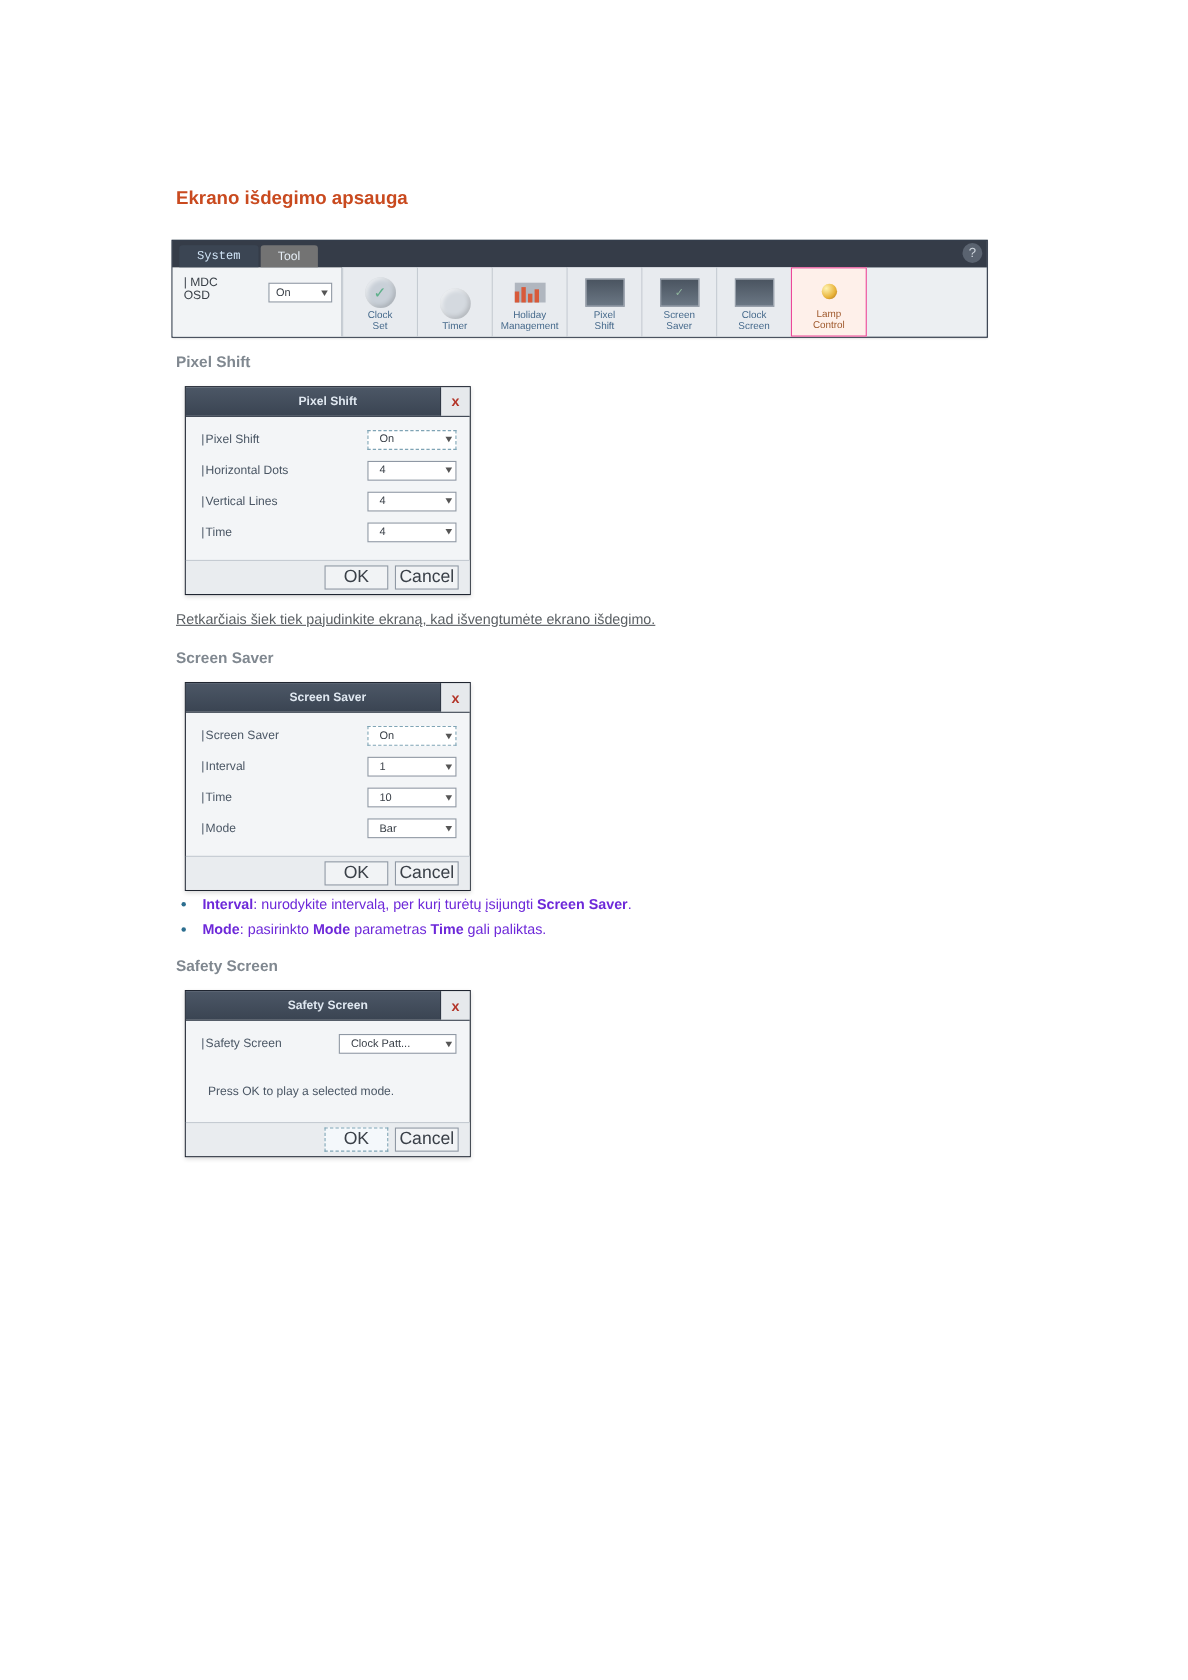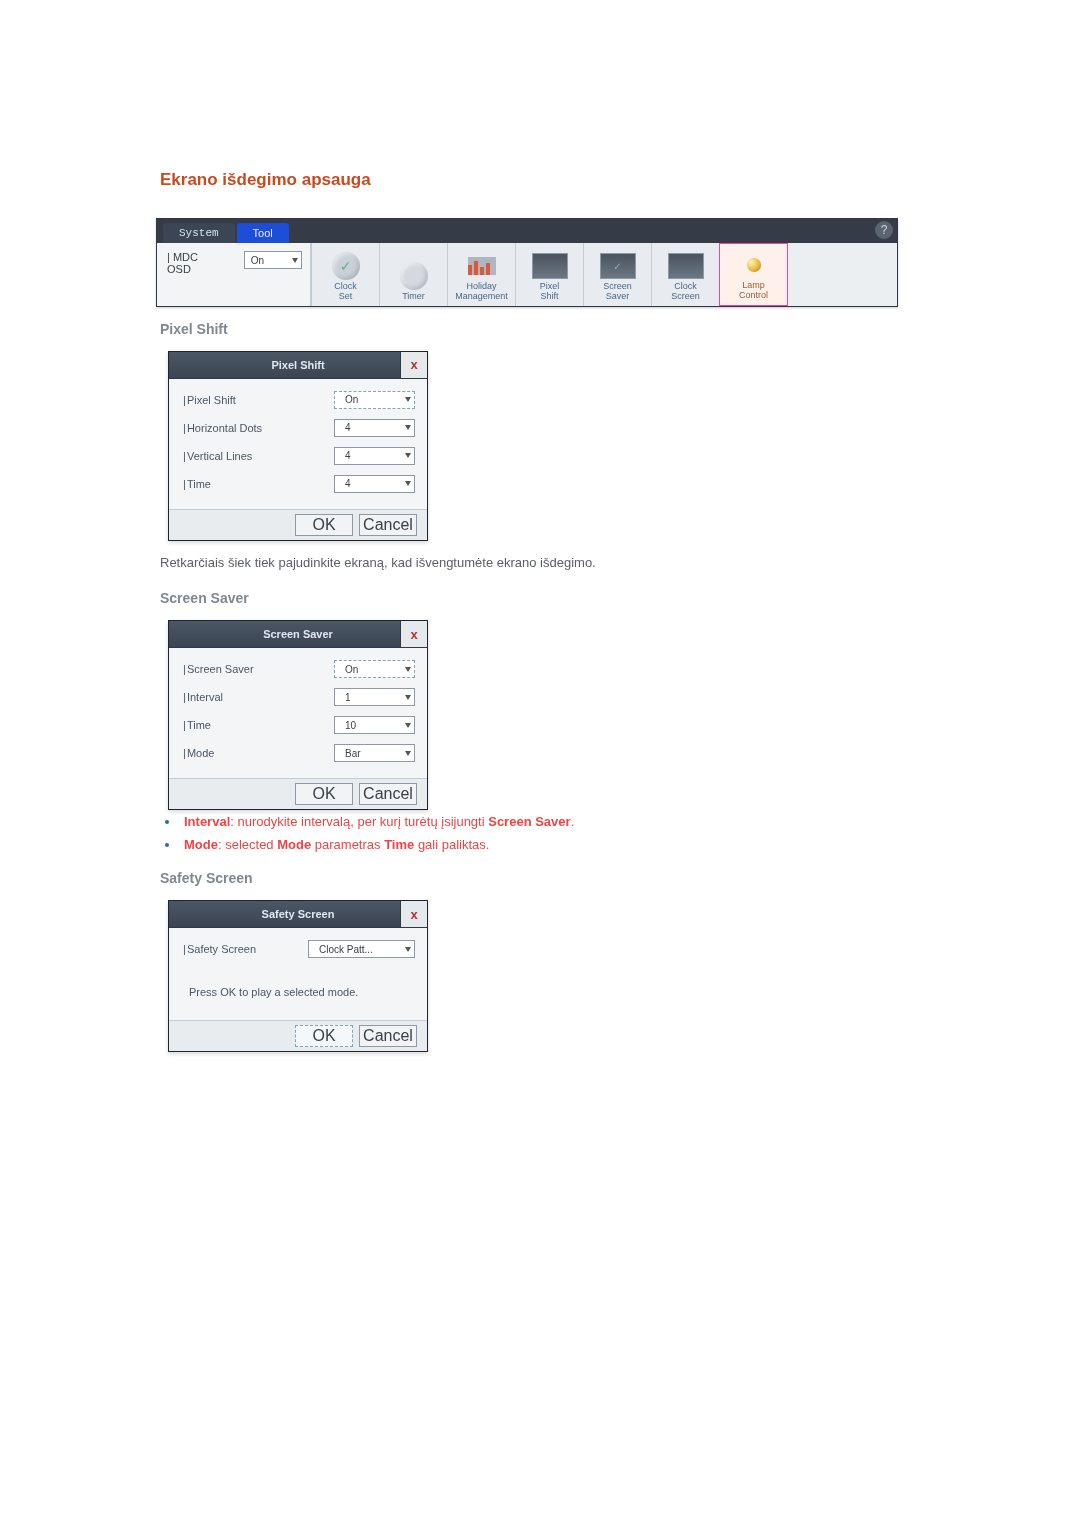--- a/index.html
+++ b/index.html
@@ -23,23 +23,24 @@
     color: #808890;
     font-size: 14px;
     font-weight: bold;
     margin: 14px 0 14px 0;
   }
   p.body-text {
     color: #5a5f63;
     font-size: 13px;
     margin: 12px 0 18px 0;
     line-height: 1.5;
+    text-decoration: underline;
   }
   ul.bullets { margin: 4px 0 18px 0; padding-left: 20px; }
-  ul.bullets li { font-size: 13px; color:#ef4444; margin-bottom:8px; padding-left:4px; }
+  ul.bullets li { font-size: 13px; color:#6d28d9; margin-bottom:8px; padding-left:4px; }
   ul.bullets li::marker { color:#2c6e8f; }
   ul.bullets b { font-weight:bold; }
 
   
   .toolbar-wrap {
     width: 740px;
     border:1px solid #303846;
     background:#6b7784;
     margin: 0 0 4px -4px;
     box-shadow: 0 1px 2px rgba(0,0,0,.2);
@@ -48,21 +49,21 @@
     height: 24px;
     background:#353c48;
     display:flex; align-items:flex-end;
     padding-left:6px;
     position:relative;
   }
   .toolbar-tabs .tab {
     padding: 4px 16px;
     font-size:11px;
     color:#e6edf5;
-    background:#1d4ed8;
+    background:#737373;
     border-radius:3px 3px 0 0;
     margin-right:2px;
     cursor:pointer;
   }
   .toolbar-tabs .tab.active { background:#3b4553; color:#cfe3f5;font-family:Liberation Mono, monospace; }
   .toolbar-tabs .help {
     position:absolute; right:4px; top:2px;
     width:18px; height:18px; border-radius:9px;
     background:#5a6370; color:#cfd6de; font-size:12px;
     display:flex; align-items:center; justify-content:center;
@@ -71,21 +72,21 @@
     display:flex; align-items:stretch;
     background:#eceff2;
   }
   .toolbar-left {
     width:135px;
     background:#f2f4f6;
     border-right:1px solid #c5cbd2;
     padding:8px 8px 8px 10px;
     display:flex; flex-direction:column; gap:6px;
   }
-  .row-inline { display:flex; align-items:flex-start; gap:20px; }
+  .row-inline { display:flex; align-items:flex-end; gap:20px; }
   .mdc-label { color:#3a4048; font-size:11px; }
   .dropdown-sm {
     width:48px; height:16px; background:#fff; border:1px solid #8f98a4;
     font-size:10px; color:#3a4048; display:flex; align-items:center; justify-content:space-between;
     padding:0 3px 0 6px;
   }
   .caret-d {
     width:0; height:0;
     border-left:3px solid transparent; border-right:3px solid transparent;
     border-top:5px solid #555;
@@ -328,21 +329,21 @@
       <div class="btn">Cancel</div>
     </div>
   </div>
 
 
   <ul class="bullets">
     <li>
       <b>Interval</b><span>: nurodykite intervalą, per kurį turėtų įsijungti </span><b>Screen Saver</b>.
     </li>
     <li>
-      <b>Mode</b><span>: selected </span><b>Mode</b><span> parametras </span><b>Time</b><span> gali paliktas.</span>
+      <b>Mode</b><span>: pasirinkto </span><b>Mode</b><span> parametras </span><b>Time</b><span> gali paliktas.</span>
     </li>
   </ul>
 
   <h3 class="sub-title">Safety Screen</h3>
 
   <div class="dlg">
     <div class="dlg-title">
       <span>Safety Screen</span>
       <div class="dlg-close">x</div>
     </div>

